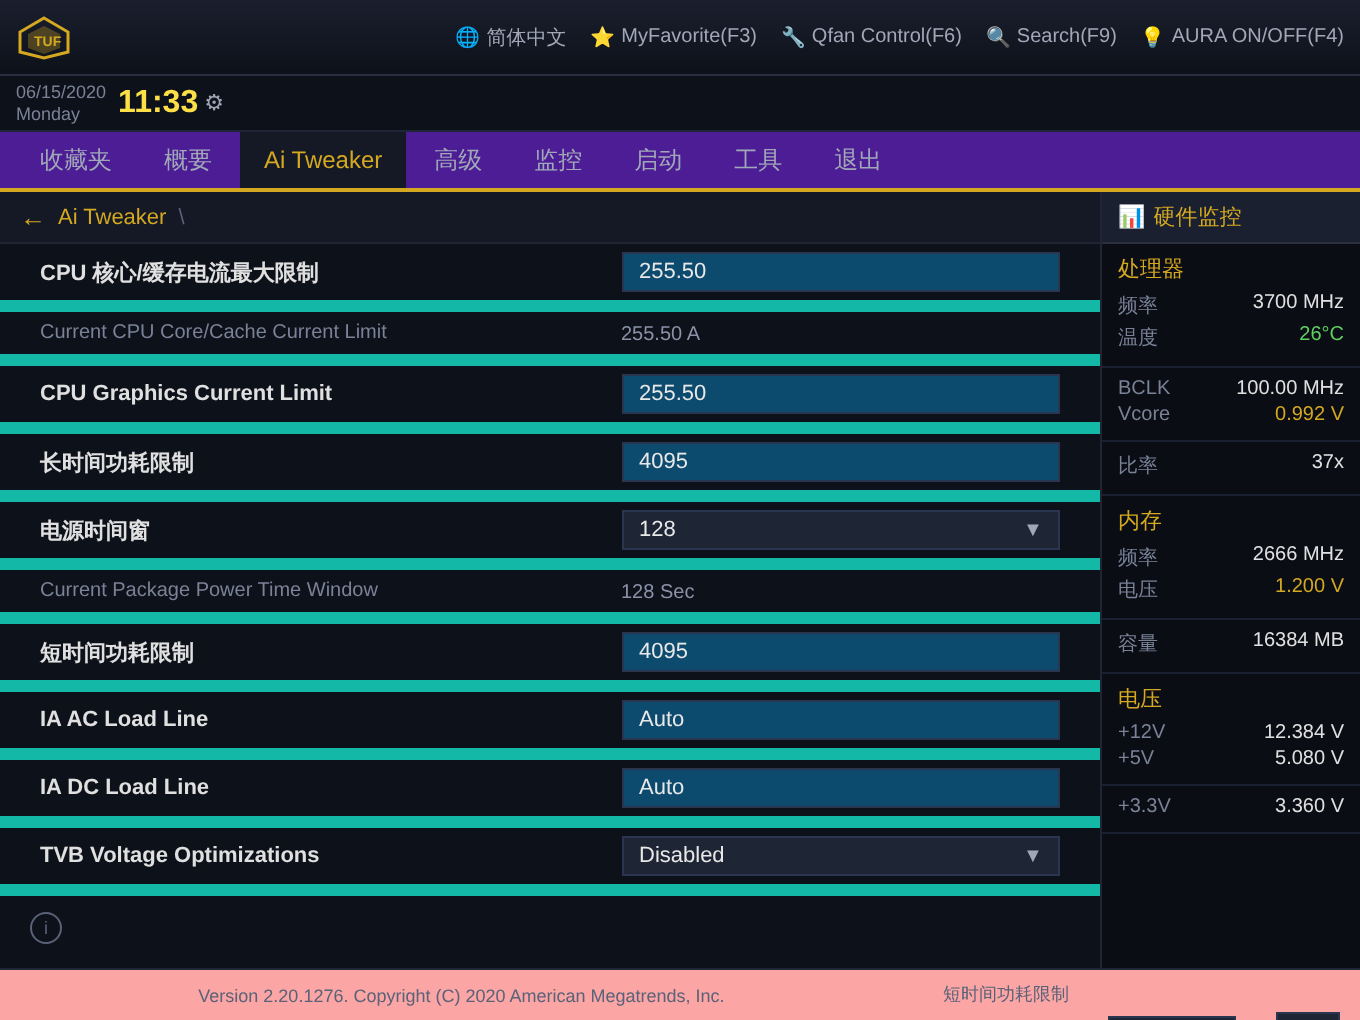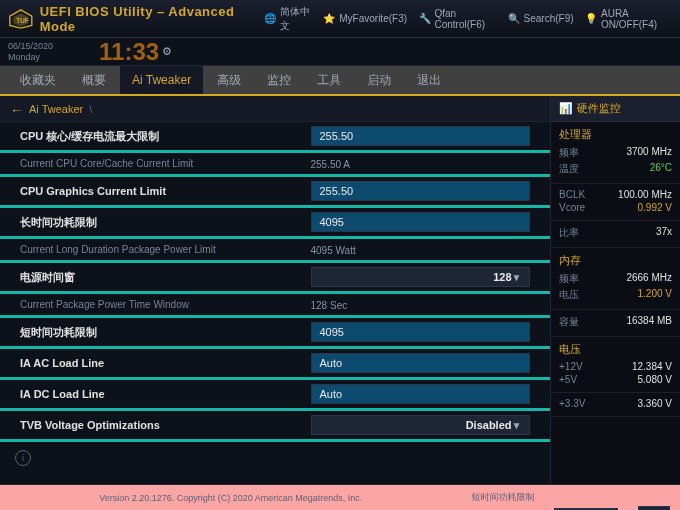--- a/index.html
+++ b/index.html
@@ -62,34 +62,33 @@
       padding: 0 8px;
       border-bottom: 1px solid #1e2535;
     }
     .date-text {
       font-size: 9px;
       color: #7a8298;
       line-height: 1.2;
       margin-right: 6px;
     }
     .time-text {
-      color: #a16207;
-      font-size: 24px;
+      color: #fde047;
+      font-size: 16px;
       font-weight: bold;
-      margin-left: 40px;
     }
     .gear-icon-small {
       font-size: 11px;
       color: #a0a8b8;
       margin-left: 3px;
     }
 
     
     .main-nav {
-      background: #404040;
+      background: #4c1d95;
       height: 30px;
       display: flex;
       align-items: stretch;
       border-bottom: 2px solid #d4a820;
       padding: 0 8px;
       gap: 2px;
     }
     .nav-item {
       padding: 0 12px;
       display: flex;
@@ -140,21 +139,21 @@
     .breadcrumb-highlight {
       color: #d4a820;
     }
 
     
     .settings-table {
       width: 100%;
       border-collapse: collapse;
     }
     .settings-table tr {
-      border-bottom: 3px solid #14b8a6;
+      border-bottom: 6px solid #14b8a6;
     }
     .setting-label {
       padding: 5px 10px 5px 20px;
       color: #c8c8c8;
       font-size: 11px;
       width: 55%;
     }
     .setting-label.zh {
       color: #e0e0e0;
       font-weight: bold;
@@ -178,22 +177,21 @@
     }
     .value-dropdown {
       background: #1e2535;
       border: 1px solid #2a3550;
       color: #e8e8e8;
       padding: 3px 8px;
       font-size: 11px;
       width: 95%;
       display: inline-flex;
       align-items: center;
-      justify-content: flex-end;
-      font-weight: bold;
+      justify-content: space-between;
     }
     .dropdown-arrow {
       color: #a0a8b8;
       font-size: 10px;
     }
     .value-static {
       color: #8a92a8;
       font-size: 10px;
     }
 
@@ -280,21 +278,20 @@
 </head>
 <body>
 
 <div class="top-bar">
   <div class="logo-area">
     <svg class="logo-icon" viewBox="0 0 28 22" fill="none">
       <polygon points="14,1 26,8 26,18 14,21 2,18 2,8" fill="none" stroke="#d4a820" stroke-width="1.5"></polygon>
       <polygon points="14,5 22,9 22,16 14,19 6,16 6,9" fill="#d4a820" opacity="0.3"></polygon>
       <text x="9" y="15" fill="#d4a820" font-size="7" font-weight="bold">TUF</text>
     </svg>
-    <span class="bios-title">UEFI BIOS Utility – Advanced Mode</span>
   </div>
   <div class="top-right-tools">
     <div class="tool-item">
       <span>🌐</span>
       <span>简体中文</span>
     </div>
     <div class="tool-item">
       <span>⭐</span>
       <span>MyFavorite(F3)</span>
     </div>
@@ -321,22 +318,22 @@
   <span class="time-text">11:33</span>
   <span class="gear-icon-small">⚙</span>
 </div>
 
 <div class="main-nav">
   <div class="nav-item">收藏夹</div>
   <div class="nav-item">概要</div>
   <div class="nav-item active">Ai Tweaker</div>
   <div class="nav-item">高级</div>
   <div class="nav-item">监控</div>
+  <div class="nav-item">启动</div>
   <div class="nav-item">工具</div>
-  <div class="nav-item">启动</div>
   <div class="nav-item">退出</div>
 </div>
 
 <div class="main-layout">
 
   <div class="left-panel">
 
     <div class="breadcrumb-bar">
       <span class="back-arrow">←</span>
       <span class="breadcrumb-highlight">Ai Tweaker</span>
@@ -367,26 +364,20 @@
           </td>
         </tr>
 
         <tr>
           <td class="setting-label zh">长时间功耗限制</td>
           <td class="setting-value">
             <span class="value-box-full">4095</span>
           </td>
         </tr>
 
-        <tr>
-          <td class="setting-label en">Current Long Duration Package Power Limit</td>
-          <td class="setting-value">
-            <span class="value-static">4095 Watt</span>
-          </td>
-        </tr>
 
         <tr>
           <td class="setting-label zh">电源时间窗</td>
           <td class="setting-value">
             <span class="value-dropdown">
               <span>128</span>
               <span class="dropdown-arrow">▼</span>
             </span>
           </td>
         </tr>

